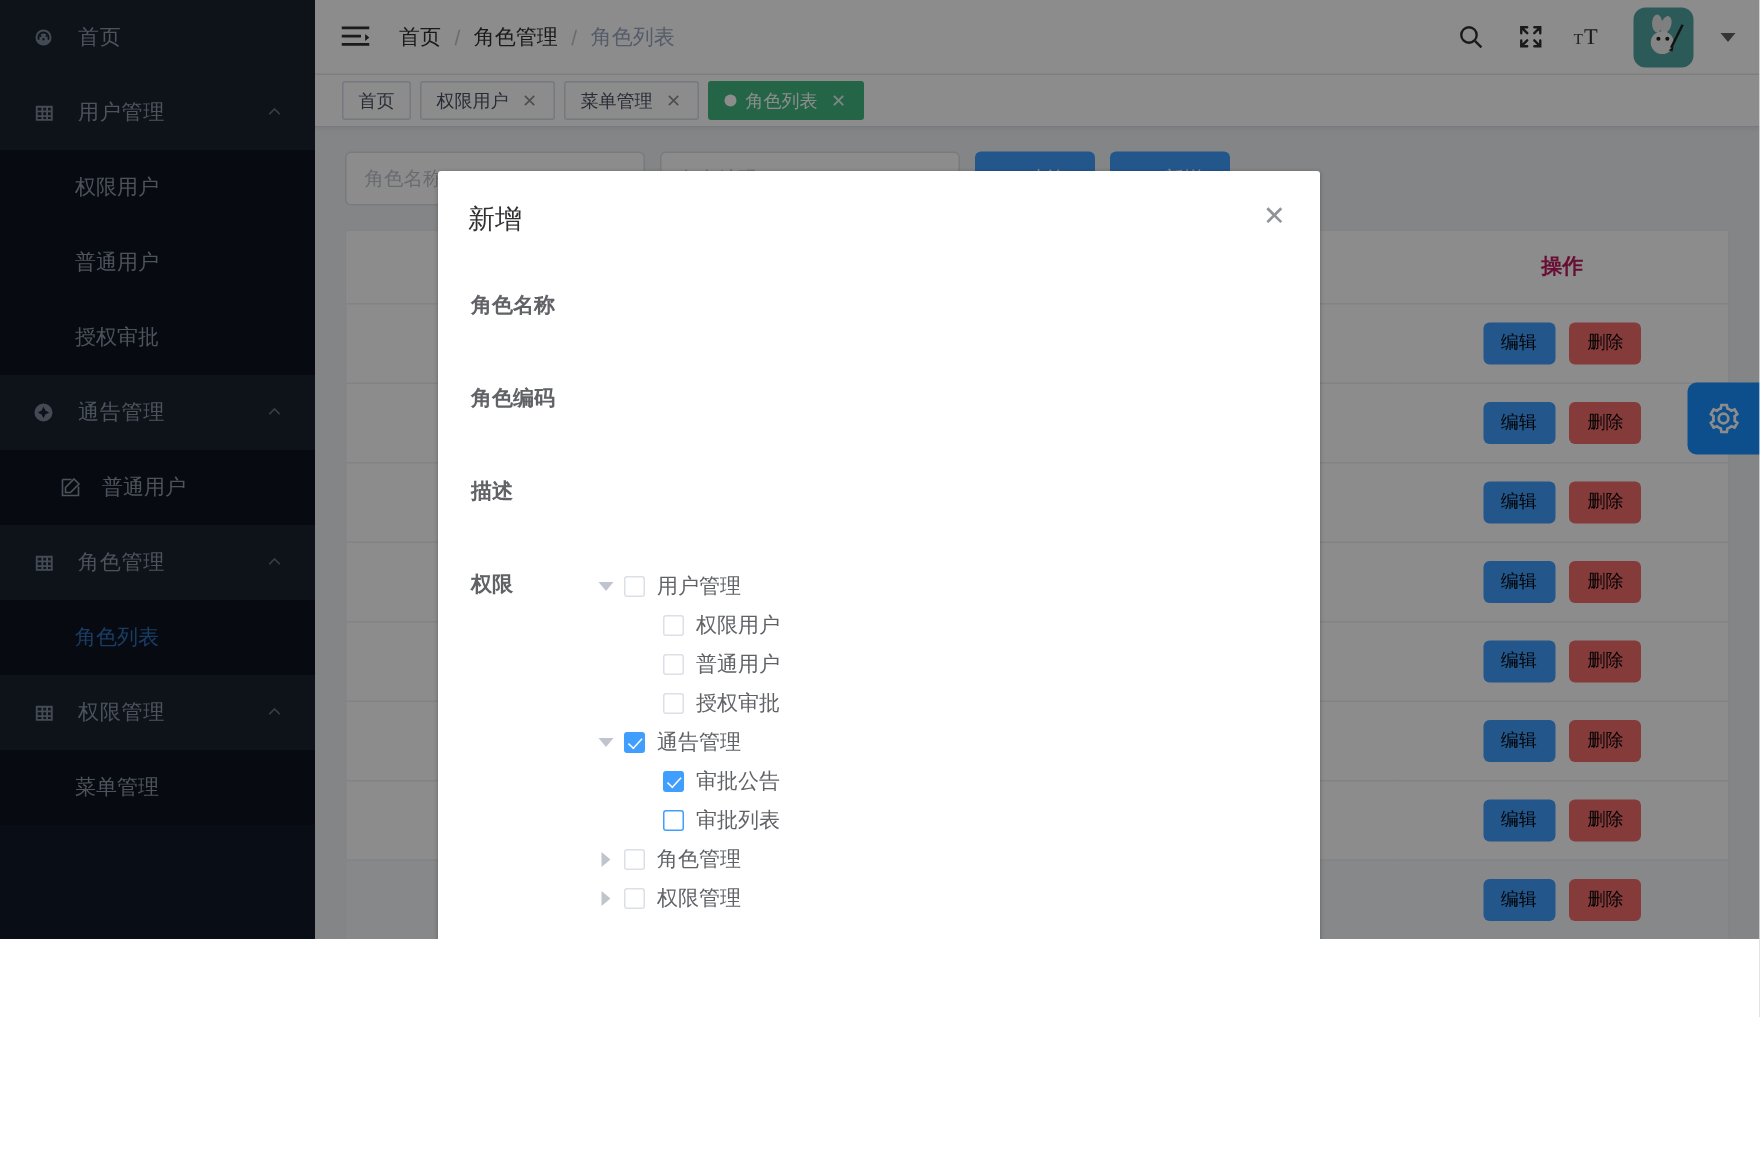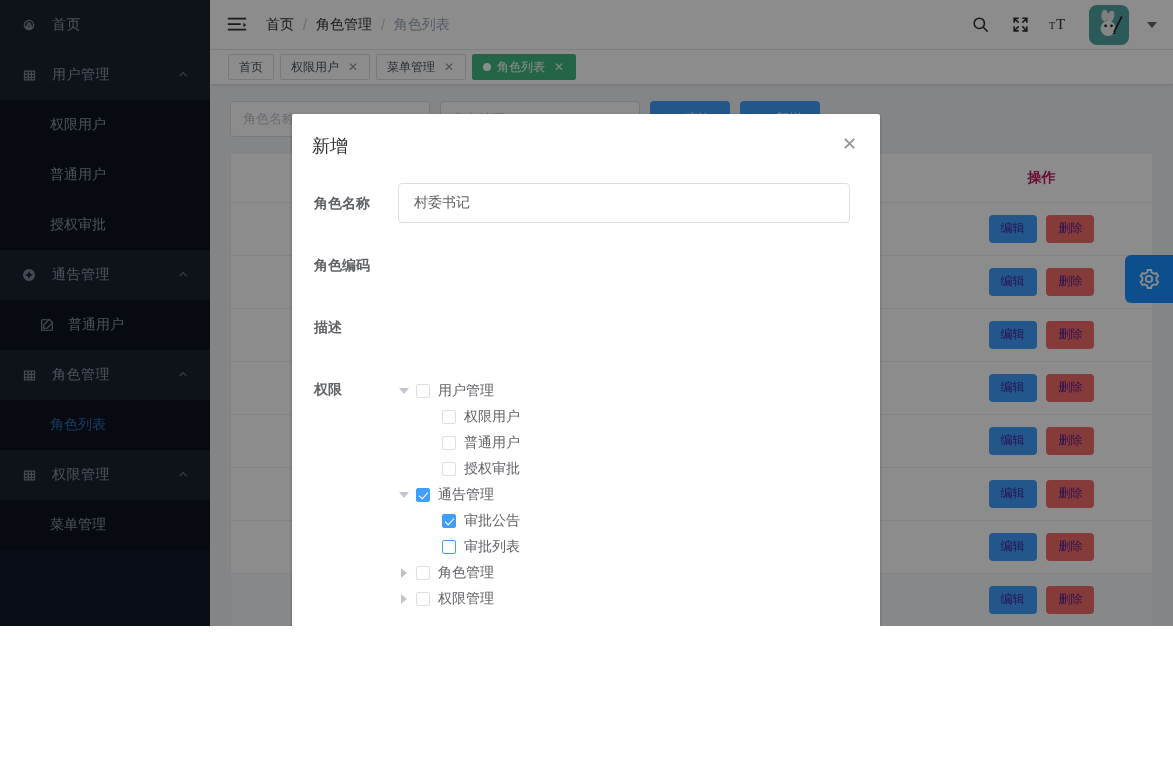--- a/index.html
+++ b/index.html
@@ -113,21 +113,21 @@
     border-bottom: 1px solid #ebeef5; background: #fff;
   }
   td {
     height: 49px; text-align: center; color: #606266;
     border-bottom: 1px solid #ebeef5;
   }
   tr.hl td { background: #f5f7fa; }
   .op-btn {
     display: inline-flex; align-items: center; justify-content: center;
     height: 28px; padding: 0 12px; border-radius: 4px; font-size: 12px;
-    color: #4c1d95; cursor: pointer; margin: 12px 3px;
+    color: #000000; cursor: pointer; margin: 12px 3px;
   }
   .op-edit { background: #409eff; }
   .op-del  { background: #f56c6c; }
 
   .pager {
     margin-top: 18px; padding-bottom: 20px; display: flex; align-items: center;
     justify-content: center; font-size: 13px; color: #606266; gap: 10px;
   }
 
   
@@ -511,23 +511,20 @@
 
   <div class="dialog">
     <div class="dlg-head">
       <div class="dlg-title">新增</div>
       <div class="dlg-close">✕</div>
     </div>
 
     <div class="dlg-body">
       <div class="frow">
         <div class="flabel">角色名称</div>
-        <div class="fctrl">
-          <input class="finput" type="text" value="村委书记" style="">
-        </div>
       </div>
 
       <div class="frow">
         <div class="flabel">角色编码</div>
       </div>
 
       <div class="frow">
         <div class="flabel">描述</div>
       </div>
 

